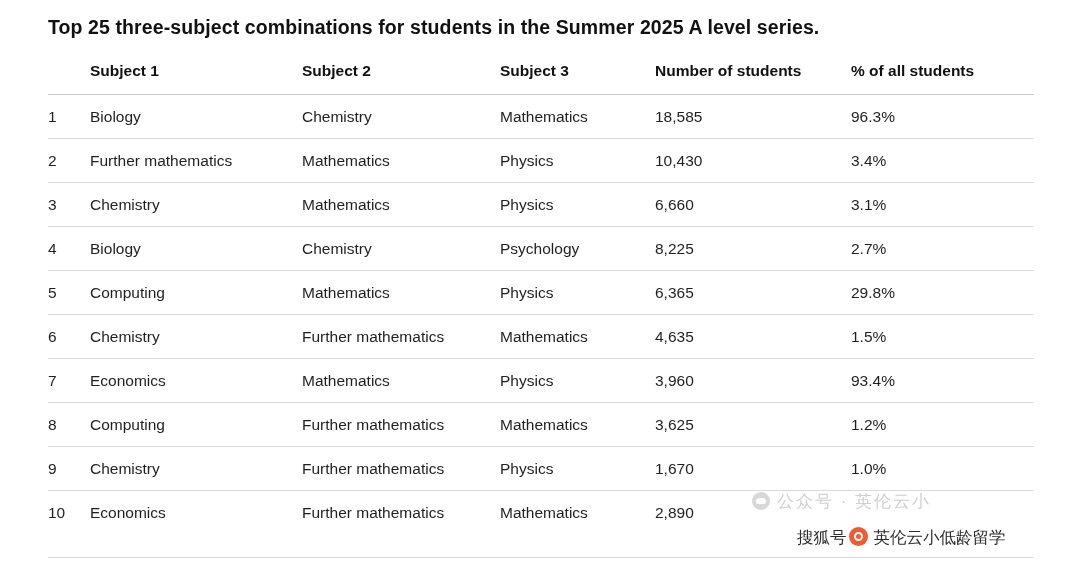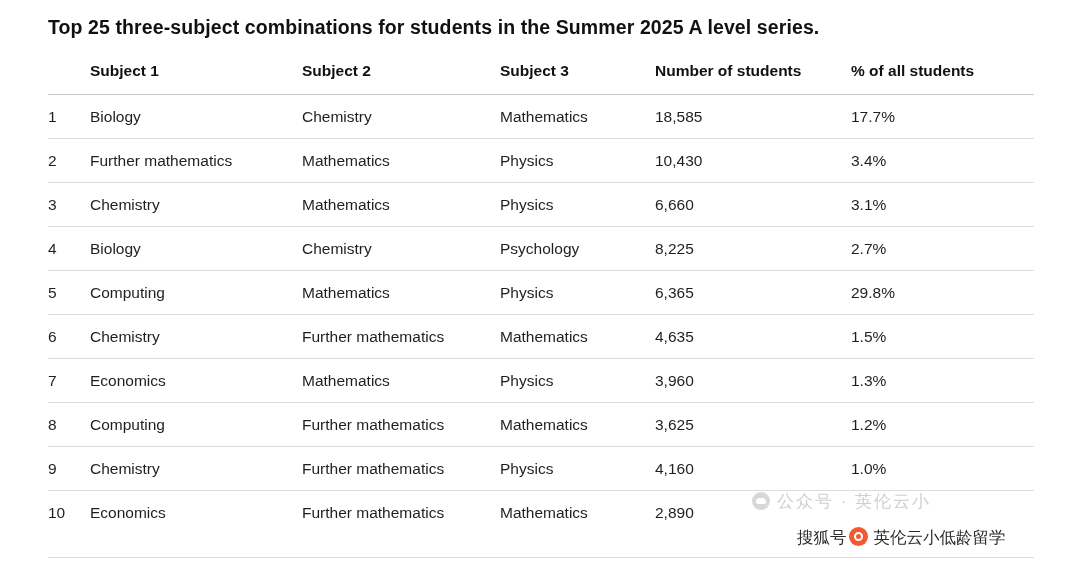--- a/index.html
+++ b/index.html
@@ -173,21 +173,21 @@
           <th>% of all students</th>
         </tr>
       </thead>
       <tbody>
         <tr>
           <td class="rank">1</td>
           <td>Biology</td>
           <td>Chemistry</td>
           <td>Mathematics</td>
           <td>18,585</td>
-          <td>17.7%</td>
+          <td>96.3%</td>
         </tr>
         <tr>
           <td class="rank">2</td>
           <td>Further mathematics</td>
           <td>Mathematics</td>
           <td>Physics</td>
           <td>10,430</td>
           <td>3.4%</td>
         </tr>
         <tr>
@@ -221,36 +221,36 @@
           <td>Mathematics</td>
           <td>4,635</td>
           <td>1.5%</td>
         </tr>
         <tr>
           <td class="rank">7</td>
           <td>Economics</td>
           <td>Mathematics</td>
           <td>Physics</td>
           <td>3,960</td>
-          <td>1.3%</td>
+          <td>93.4%</td>
         </tr>
         <tr>
           <td class="rank">8</td>
           <td>Computing</td>
           <td>Further mathematics</td>
           <td>Mathematics</td>
           <td>3,625</td>
           <td>1.2%</td>
         </tr>
         <tr>
           <td class="rank">9</td>
           <td>Chemistry</td>
           <td>Further mathematics</td>
           <td>Physics</td>
-          <td>4,160</td>
+          <td>1,670</td>
           <td>1.0%</td>
         </tr>
         <tr>
           <td class="rank">10</td>
           <td>Economics</td>
           <td>Further mathematics</td>
           <td>Mathematics</td>
           <td>2,890</td>
           <td></td>
         </tr>

